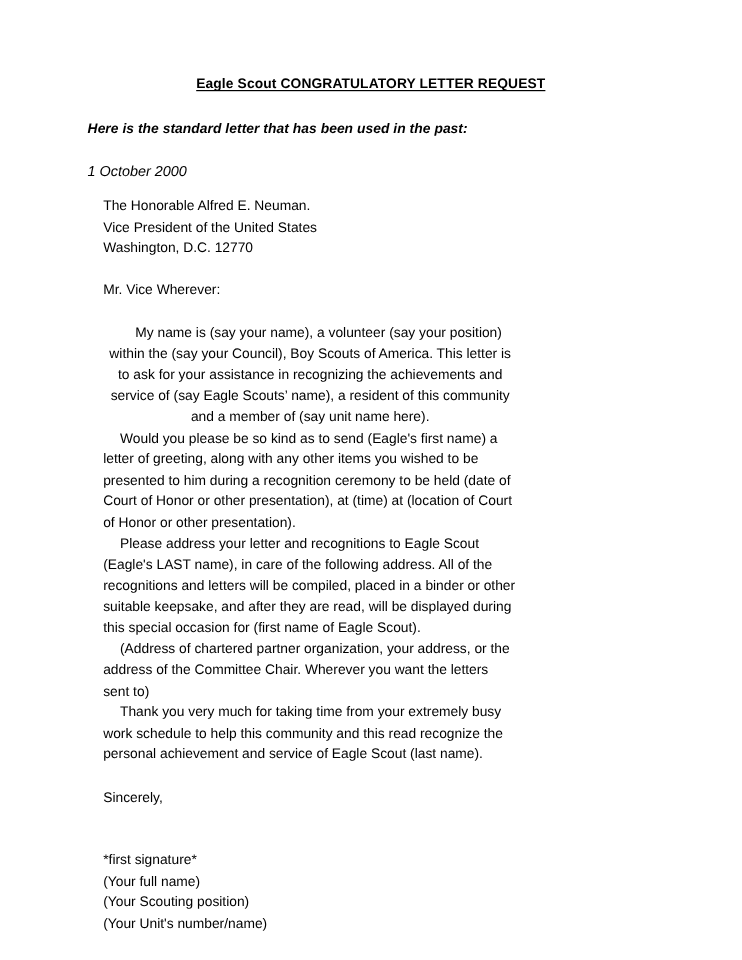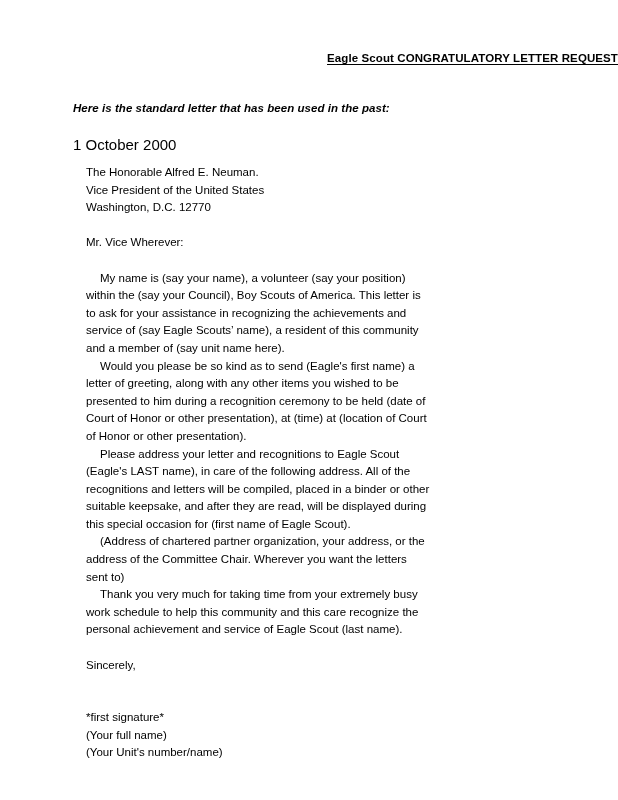--- a/index.html
+++ b/index.html
@@ -22,23 +22,23 @@
     top: 0;
     width: 618px;
     height: 800px;
     background: #ffffff;
   }
 
   
   .doc-title {
     position: absolute;
     left: 0;
-    top: 52px;
+    top: 64px;
     width: 618px;
-    text-align: right;
+    text-align: center;
     font-size: 11.5px;
     font-weight: bold;
     letter-spacing: 0.1px;
   }
   .doc-title span {
     text-decoration: underline;
     text-underline-offset: 1.5px;
   }
 
   
@@ -50,21 +50,22 @@
     font-weight: bold;
     letter-spacing: 0.05px;
     font-style: italic;
   }
 
   
   .date-line {
     position: absolute;
     left: 73px;
     top: 136px;
-    font-size: 15px;
+    font-size: 12px;
+    font-style: italic;
   }
 
   
   .letter-body {
     position: absolute;
     left: 86px;
     top: 164px;
     width: 345px;
     font-size: 11.5px;
     line-height: 17.6px;
@@ -78,20 +79,21 @@
 
   
   .para {
     margin: 0;
     text-indent: 14px;
     text-align: left;
   }
   .para.hang-second {
     
     text-indent: 14px;
+    text-align: center;
   }
 
   .closing { white-space: nowrap; }
 
   .sig-line { white-space: nowrap; }
 
   .spacer-sm { height: 17.6px; }
   .spacer-lg { height: 35px; }
 </style>
 </head>
@@ -116,26 +118,27 @@
     <div class="blank-line"></div>
 
     <div class="salutation">Mr. Vice Wherever:</div>
 
     <div class="blank-line"></div>
 
     <p class="para hang-second">My name is (say your name), a volunteer (say your position) within the (say your Council), Boy Scouts of America. This letter is to ask for your assistance in recognizing the achievements and service of (say Eagle Scouts’ name), a resident of this community and a member of (say unit name here).</p>
     <p class="para">Would you please be so kind as to send (Eagle's first name) a letter of greeting, along with any other items you wished to be presented to him during a recognition ceremony to be held (date of Court of Honor or other presentation), at (time) at (location of Court of Honor or other presentation).</p>
     <p class="para">Please address your letter and recognitions to Eagle Scout (Eagle's LAST name), in care of the following address. All of the recognitions and letters will be compiled, placed in a binder or other suitable keepsake, and after they are read, will be displayed during this special occasion for (first name of Eagle Scout).</p>
     <p class="para">(Address of chartered partner organization, your address, or the address of the Committee Chair.  Wherever you want the letters sent to)</p>
-    <p class="para">Thank you very much for taking time from your extremely busy work schedule to help this community and this care recognize the personal achievement and service of Eagle Scout (last name).</p>
+    <p class="para">Thank you very much for taking time from your extremely busy work schedule to help this community and this read recognize the personal achievement and service of Eagle Scout (last name).</p>
 
     <div class="spacer-sm"></div>
 
     <div class="closing">Sincerely,</div>
 
     <div class="spacer-lg"></div>
 
     <div class="sig-line">*first signature*</div>
     <div class="sig-line">(Your full name)</div>
+    <div class="sig-line">(Your Scouting position)</div>
     <div class="sig-line">(Your Unit's number/name)</div>
 
   </div>
 </div>
 
 </body></html>

